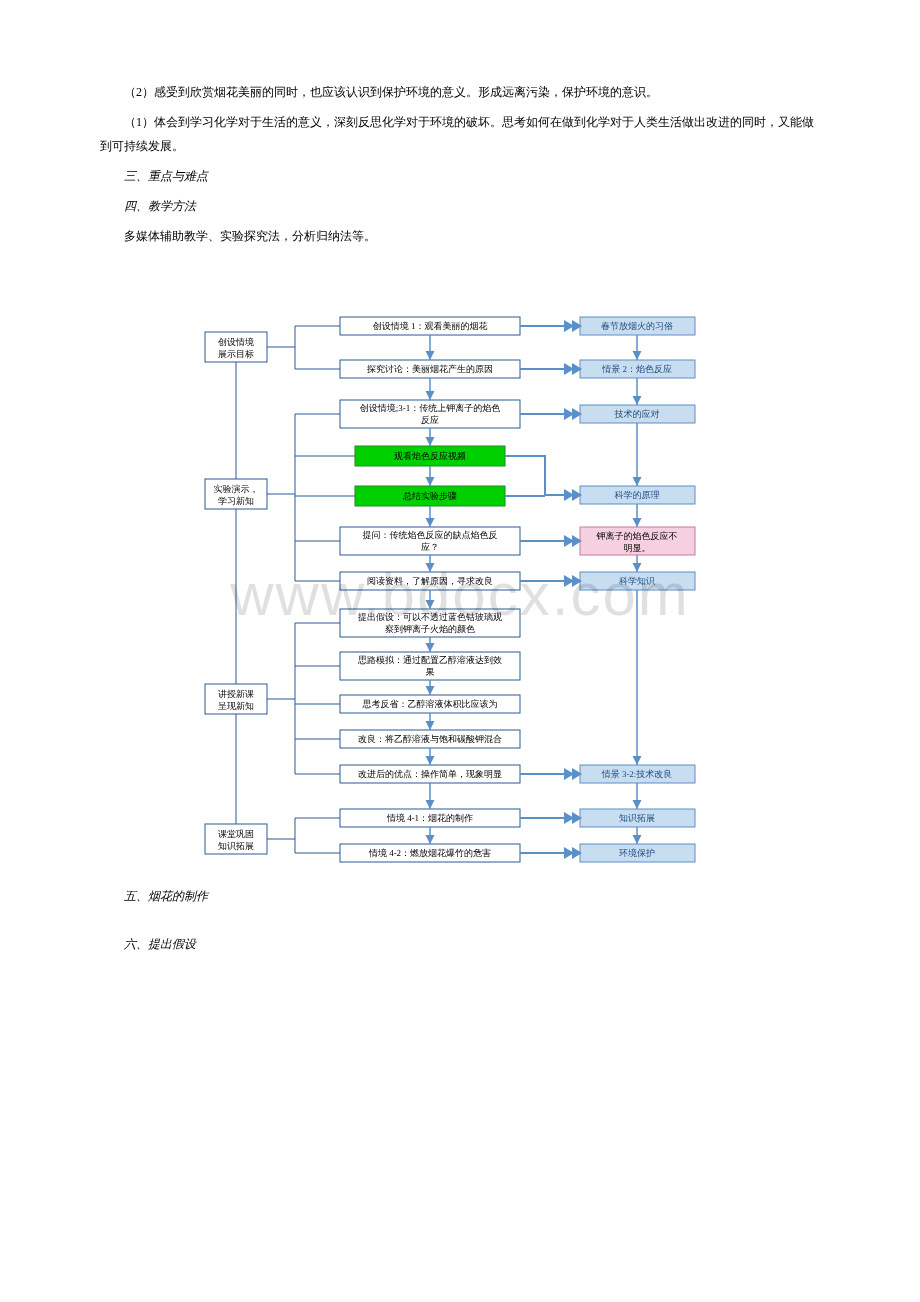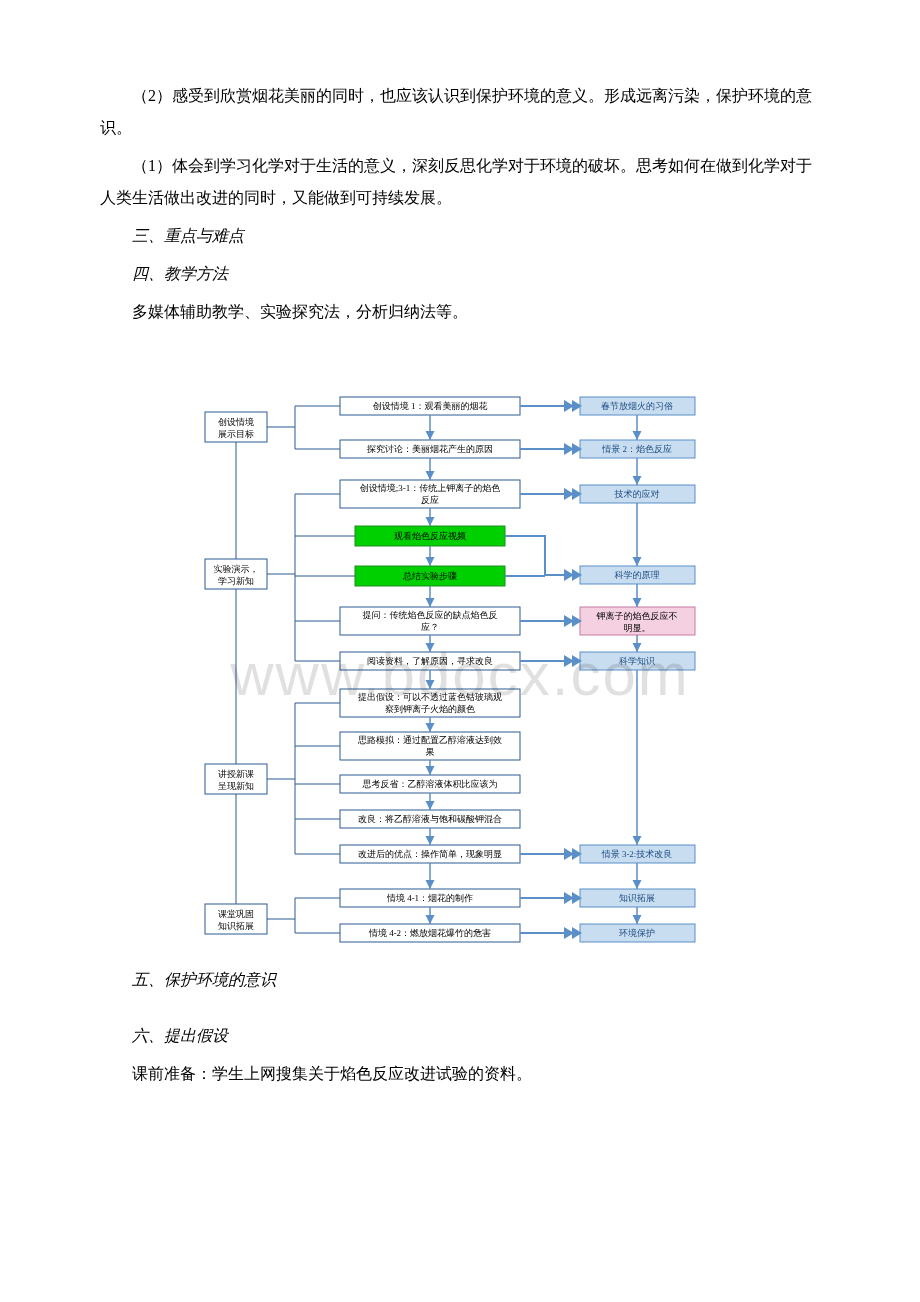--- a/index.html
+++ b/index.html
@@ -8,21 +8,21 @@
     height: 1302px;
     background: #ffffff;
     font-family: "SimSun", "宋体", serif;
     color: #000;
     position: relative;
   }
   .content {
     padding: 80px 100px 40px 100px;
   }
   p {
-    font-size: 16px;
+    font-size: 12px;
     line-height: 2;
     margin-bottom: 6px;
     text-indent: 2em;
   }
   p.heading {
     text-indent: 2em;
     font-style: italic;
   }
   .flow-wrap {
     width: 530px;
@@ -267,17 +267,16 @@
     <line x1="442" y1="109" x2="442" y2="172" stroke="#5b8fc7" stroke-width="1.5" marker-end="url(#arrBlue)"></line>
     <line x1="442" y1="190" x2="442" y2="213" stroke="#5b8fc7" stroke-width="1.5" marker-end="url(#arrBlue)"></line>
     <line x1="442" y1="241" x2="442" y2="258" stroke="#5b8fc7" stroke-width="1.5" marker-end="url(#arrBlue)"></line>
     <line x1="442" y1="276" x2="442" y2="451" stroke="#5b8fc7" stroke-width="1.5" marker-end="url(#arrBlue)"></line>
     <line x1="442" y1="469" x2="442" y2="495" stroke="#5b8fc7" stroke-width="1.5" marker-end="url(#arrBlue)"></line>
     <line x1="442" y1="513" x2="442" y2="530" stroke="#5b8fc7" stroke-width="1.5" marker-end="url(#arrBlue)"></line>
   </svg>
 </div>
 
 <div class="content" style="padding-top:0;">
-  <p class="heading">五、保护环境的意识</p>
+  <p class="heading">五、烟花的制作</p>
   <br>
   <p class="heading">六、提出假设</p>
-  <p>课前准备：学生上网搜集关于焰色反应改进试验的资料。</p>
 </div>
 
 </body></html>

